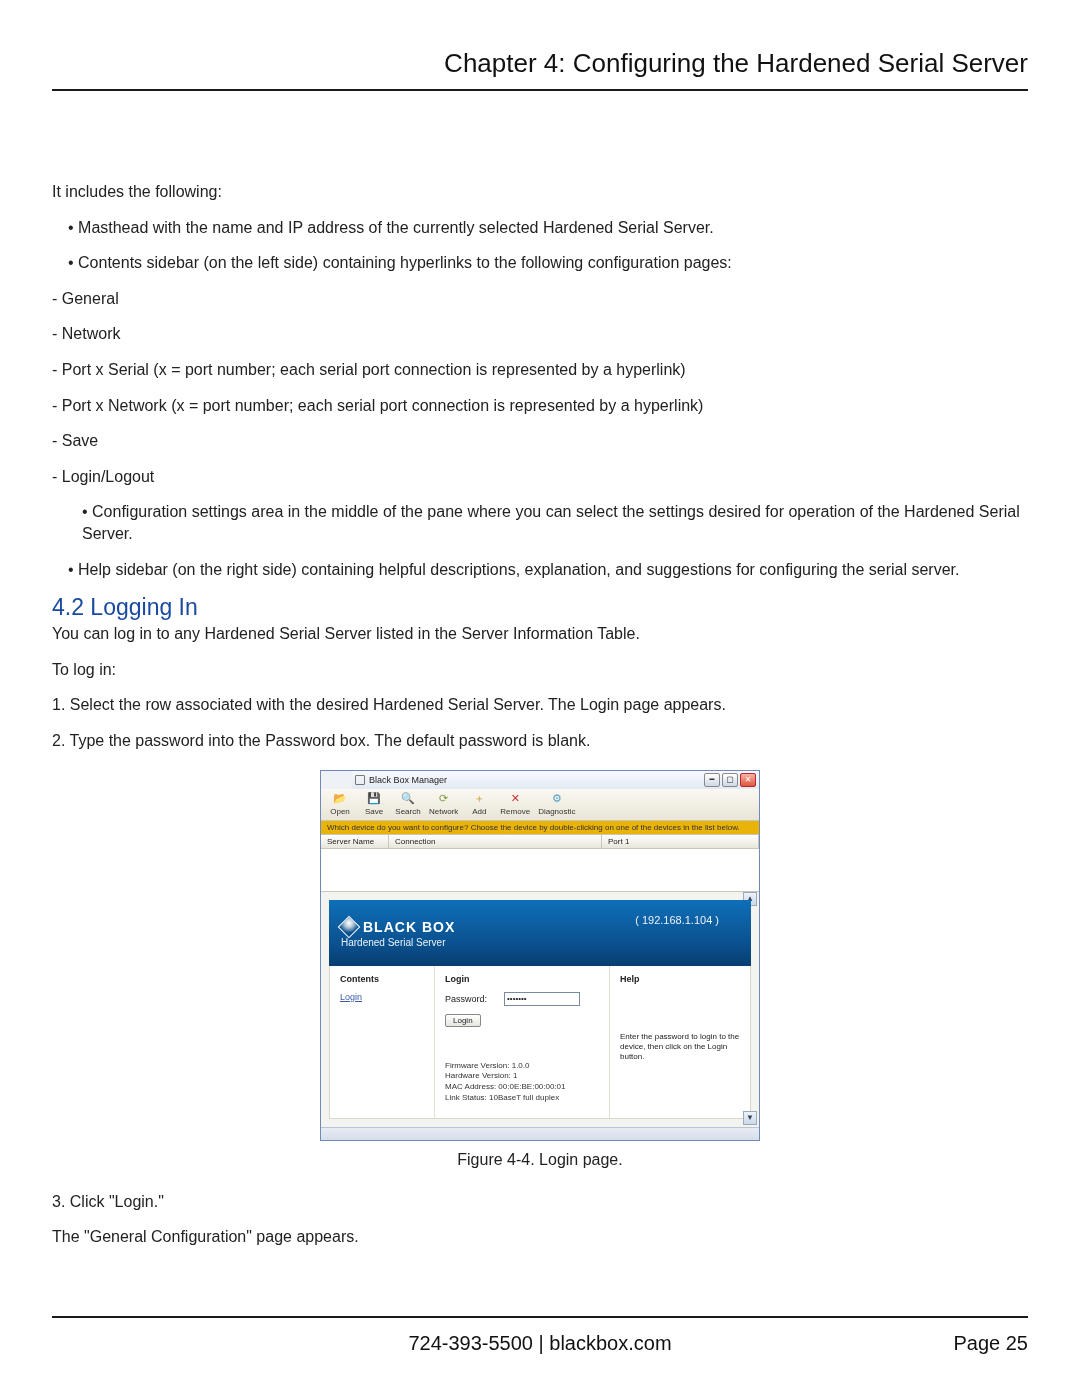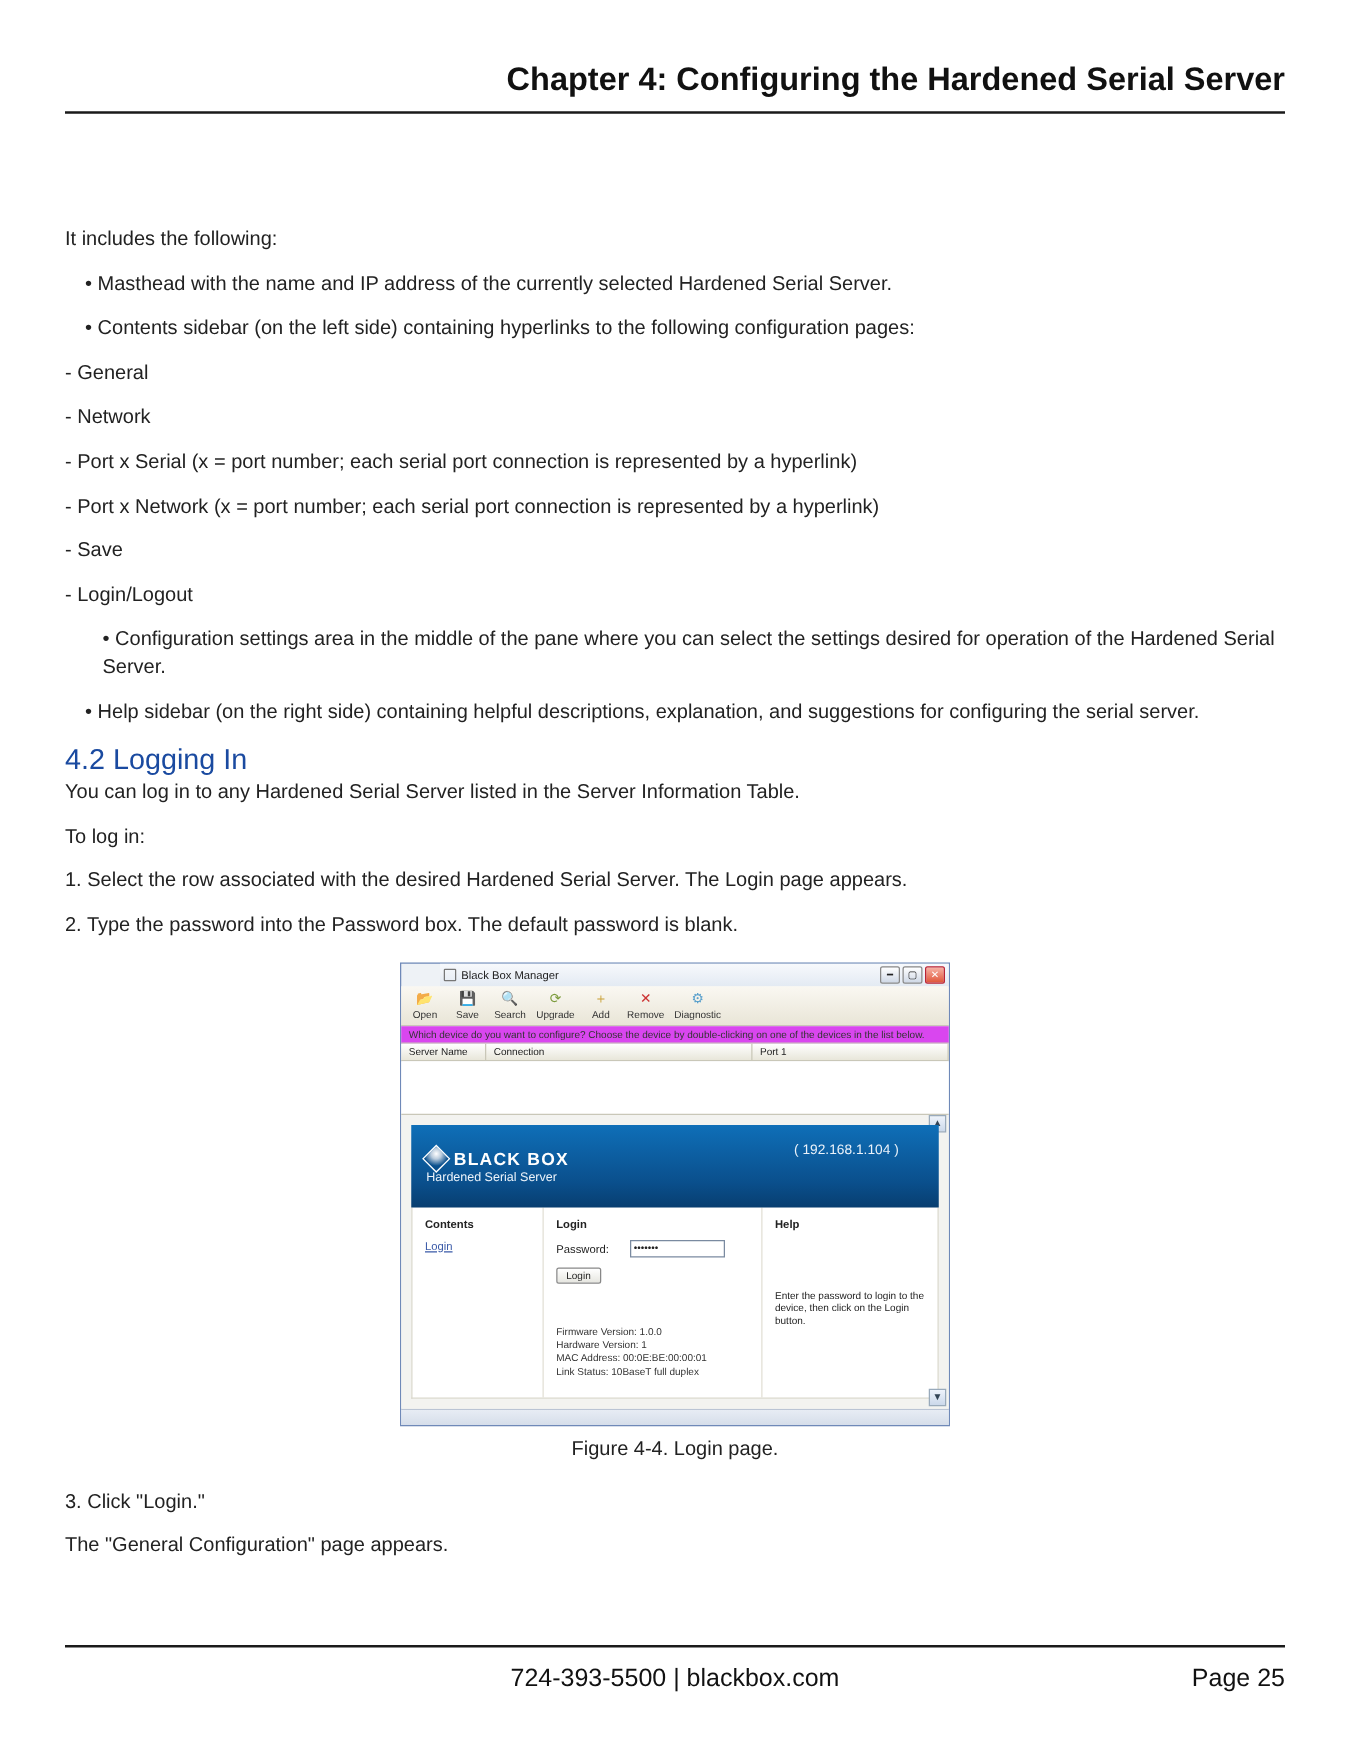--- a/index.html
+++ b/index.html
@@ -12,21 +12,21 @@
   .page {
     width: 1080px;
     height: 1397px;
     position: relative;
     box-sizing: border-box;
     padding: 48px 52px 42px 52px;
   }
   .chapter-title {
     text-align: right;
     font-size: 26px;
-    font-weight: 700;
+    font-weight: 400;
     color: #111;
     padding-bottom: 10px;
     border-bottom: 2px solid #1a1a1a;
     margin-bottom: 90px;
   }
   .body-text p, .body-text li {
     font-size: 16px;
     line-height: 1.35;
     margin: 0 0 14px 0;
   }
@@ -86,21 +86,21 @@
   .tbitem .ic { width:14px;height:14px; display:flex;align-items:center;justify-content:center;font-size:11px;}
   .ic.open{color:#caa23a;}
   .ic.save{color:#3a3a3a;}
   .ic.search{color:#3a5a8a;}
   .ic.upgrade{color:#7a9a3a;}
   .ic.add{color:#caa23a;}
   .ic.remove{color:#cc3333;}
   .ic.diag{color:#5aa0cc;}
   .hintbar{
     font-size:8px; padding:2px 6px; color:#333;
-    background:#d946ef; border-bottom:1px solid #c9c7b8;
+    background:#eab308; border-bottom:1px solid #c9c7b8;
   }
   .grid-head{
     display:flex; font-size:8px; background:linear-gradient(#fff,#e8e6da);
     border-bottom:1px solid #c9c7b8;
   }
   .grid-head div{ padding:2px 6px; border-right:1px solid #c9c7b8;}
   .gh-sn{width:55px;} .gh-conn{width:200px;} .gh-port{flex:1;}
   .grid-body{ height:42px; background:#fff; border-bottom:1px solid #c9c7b8;}
   .lowerpane{
     padding:8px 8px 8px 8px; background:#f3f3f0; position:relative;
@@ -223,21 +223,21 @@
         <div class="tbitem">
             <span class="ic save">💾</span>
             <span>Save</span>
           </div>
         <div class="tbitem">
             <span class="ic search">🔍</span>
             <span>Search</span>
           </div>
         <div class="tbitem">
             <span class="ic upgrade">⟳</span>
-            <span>Upgrade</span>
+            <span>Network</span>
           </div>
         <div class="tbitem">
             <span class="ic add">＋</span>
             <span>Add</span>
           </div>
         <div class="tbitem">
             <span class="ic remove">✕</span>
             <span>Remove</span>
           </div>
         <div class="tbitem">

